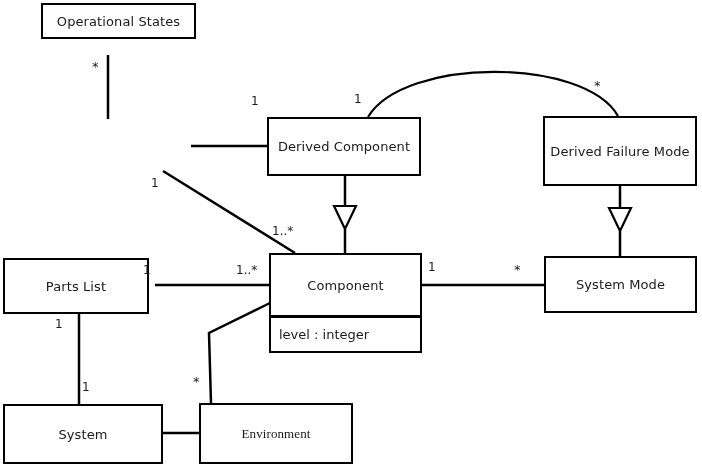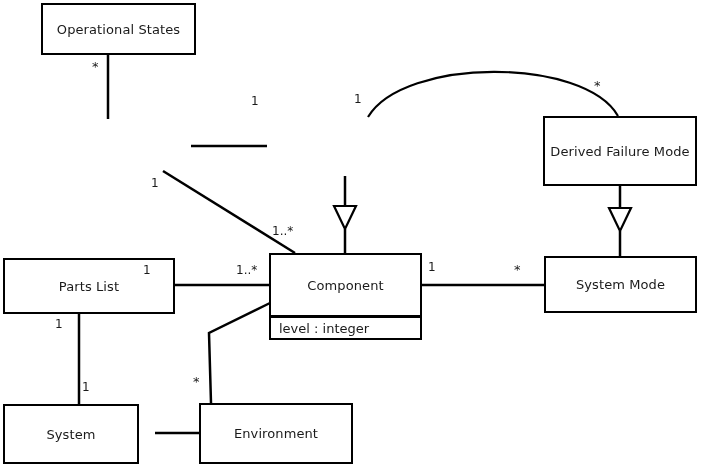--- a/index.html
+++ b/index.html
@@ -99,51 +99,54 @@
 
     <line x1="422" y1="285" x2="544" y2="285" stroke="#000000" stroke-width="2.5"></line>
 
     <line x1="79" y1="314" x2="79" y2="404" stroke="#000000" stroke-width="2.5"></line>
 
     <line x1="155" y1="433" x2="199" y2="433" stroke="#000000" stroke-width="2.5"></line>
 
     <polyline points="211,403 209,333 270,303" fill="none" stroke="#000000" stroke-width="2.5"></polyline>
   </svg>
 
-  <div class="uml-class" style="left:41px; top:3px; width:155px; height:52px;">
+  <div class="uml-class" style="left:41px; top:3px; width:155px; height:36px;">
     <div class="uml-name">Operational States</div>
   </div>
 
 
+  <div class="uml-class" style="left:267px; top:117px; width:154px; height:59px;">
+    <div class="uml-name">Derived Component</div>
+  </div>
 
   <div class="uml-class" style="left:543px; top:116px; width:154px; height:70px;">
     <div class="uml-name">Derived Failure Mode</div>
   </div>
 
-  <div class="uml-class" style="left:3px; top:258px; width:172px; height:56px;">
+  <div class="uml-class" style="left:3px; top:258px; width:146px; height:56px;">
     <div class="uml-name">Parts List</div>
   </div>
 
   <div class="uml-class" style="left:269px; top:253px; width:153px; height:64px;">
     <div class="uml-name">Component</div>
   </div>
 
-  <div class="uml-compartment" style="left:269px; top:316px; width:153px; height:24px;">
+  <div class="uml-compartment" style="left:269px; top:316px; width:153px; height:37px;">
     <div class="uml-attr">level : integer</div>
   </div>
 
   <div class="uml-class" style="left:544px; top:256px; width:153px; height:57px;">
     <div class="uml-name">System Mode</div>
   </div>
 
-  <div class="uml-class" style="left:3px; top:404px; width:136px; height:60px;">
+  <div class="uml-class" style="left:3px; top:404px; width:160px; height:60px;">
     <div class="uml-name">System</div>
   </div>
 
-  <div class="uml-class" style="left:199px; top:403px; width:154px; height:61px;">
+  <div class="uml-class" style="left:199px; top:403px; width:154px; height:61px;font-family:Liberation Serif, serif;">
     <div class="uml-name">Environment</div>
   </div>
 
   <div class="mult star" style="left:92px; top:60px;">*</div>
 
   <div class="mult" style="left:251px; top:95px;">1</div>
 
   <div class="mult" style="left:354px; top:93px;">1</div>
 
   <div class="mult star" style="left:594px; top:79px;">*</div>

